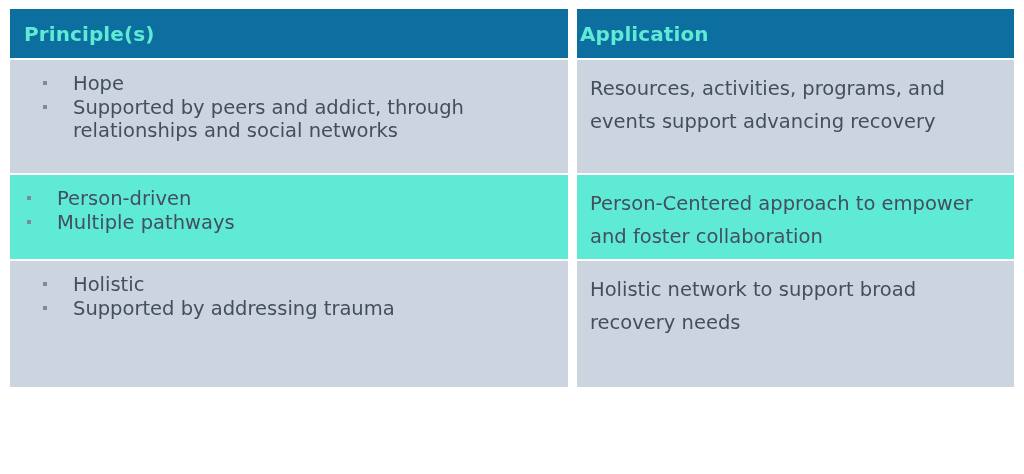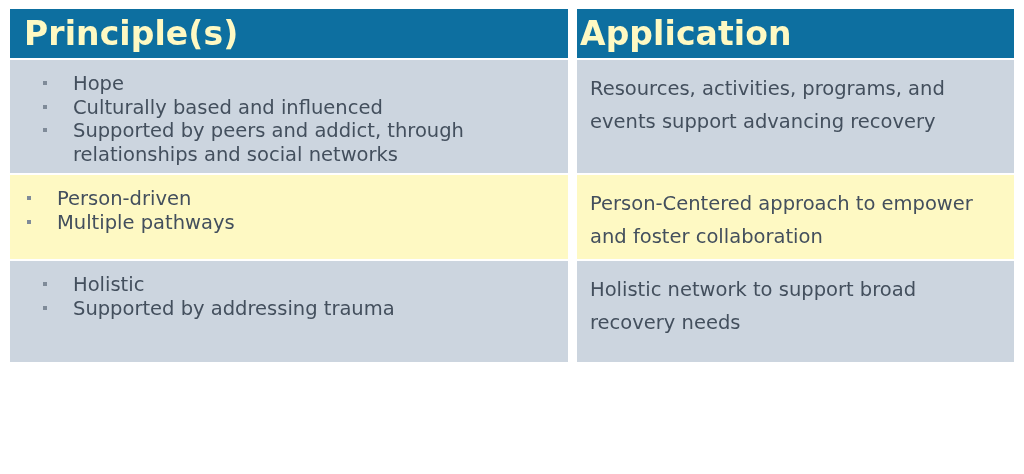--- a/index.html
+++ b/index.html
@@ -32,22 +32,22 @@
   .header-cell {
     background: #0d6fa0;
     display: flex;
     align-items: center;
     box-sizing: border-box;
   }
   .header-cell.left  { width: 558px; padding-left: 14px; }
   .header-cell.gap   { width: 9px; background: #ffffff; }
   .header-cell.right { width: 437px; padding-left: 3px; }
   .header-title {
-    color: #fef9c3;
-    font-size: 33px;
+    color: #5eead4;
+    font-size: 20px;
     font-weight: bold;
     letter-spacing: .1px;
     line-height: 1;
   }
 
   
   .body-row {
     display: flex;
     width: 100%;
     box-sizing: border-box;
@@ -56,21 +56,21 @@
 
   .cell {
     box-sizing: border-box;
     padding: 12px 14px 10px 14px;
   }
   .cell.left  { width: 558px; }
   .cell.gap   { width: 9px; background: #ffffff !important; padding: 0; }
   .cell.right { width: 437px; padding-left: 13px; }
 
   .shade-dark  { background: #ccd5df; padding-left: 30px; }
-  .shade-light { background: #fef9c3; }
+  .shade-light { background: #5eead4; }
 
   
   ul.bullets {
     margin: 0;
     padding: 0;
     list-style: none;
   }
   ul.bullets li {
     position: relative;
     padding-left: 33px;
@@ -91,21 +91,21 @@
   .app-text {
     color: #434f5d;
     font-size: 19.5px;
     line-height: 33px;
     margin: 0;
   }
 
   
   .r1 { height: 113px; }
   .r2 { height:  84px; }
-  .r3 { height: 101px; }
+  .r3 { height: 126px; }
   .r4 { height:  86px; }
 </style>
 </head>
 <body>
 
 <div id="table-wrap">
 
   <div class="header-row">
     <div class="header-cell left">
       <span class="header-title">Principle(s)</span>
@@ -115,21 +115,20 @@
       <span class="header-title">Application</span>
     </div>
   </div>
 
   <div class="spacer-h"></div>
 
   <div class="body-row r1">
     <div class="cell left shade-dark r1">
       <ul class="bullets">
         <li><span class="dot"></span><span>Hope</span></li>
-        <li><span class="dot"></span><span>Culturally based and influenced</span></li>
         <li><span class="dot"></span><span>Supported by peers and addict, through relationships and social networks</span></li>
       </ul>
     </div>
     <div class="cell gap"></div>
     <div class="cell right shade-dark r1">
       <p class="app-text">Resources, activities, programs, and events support advancing recovery</p>
     </div>
   </div>
 
   <div class="spacer-h"></div>

